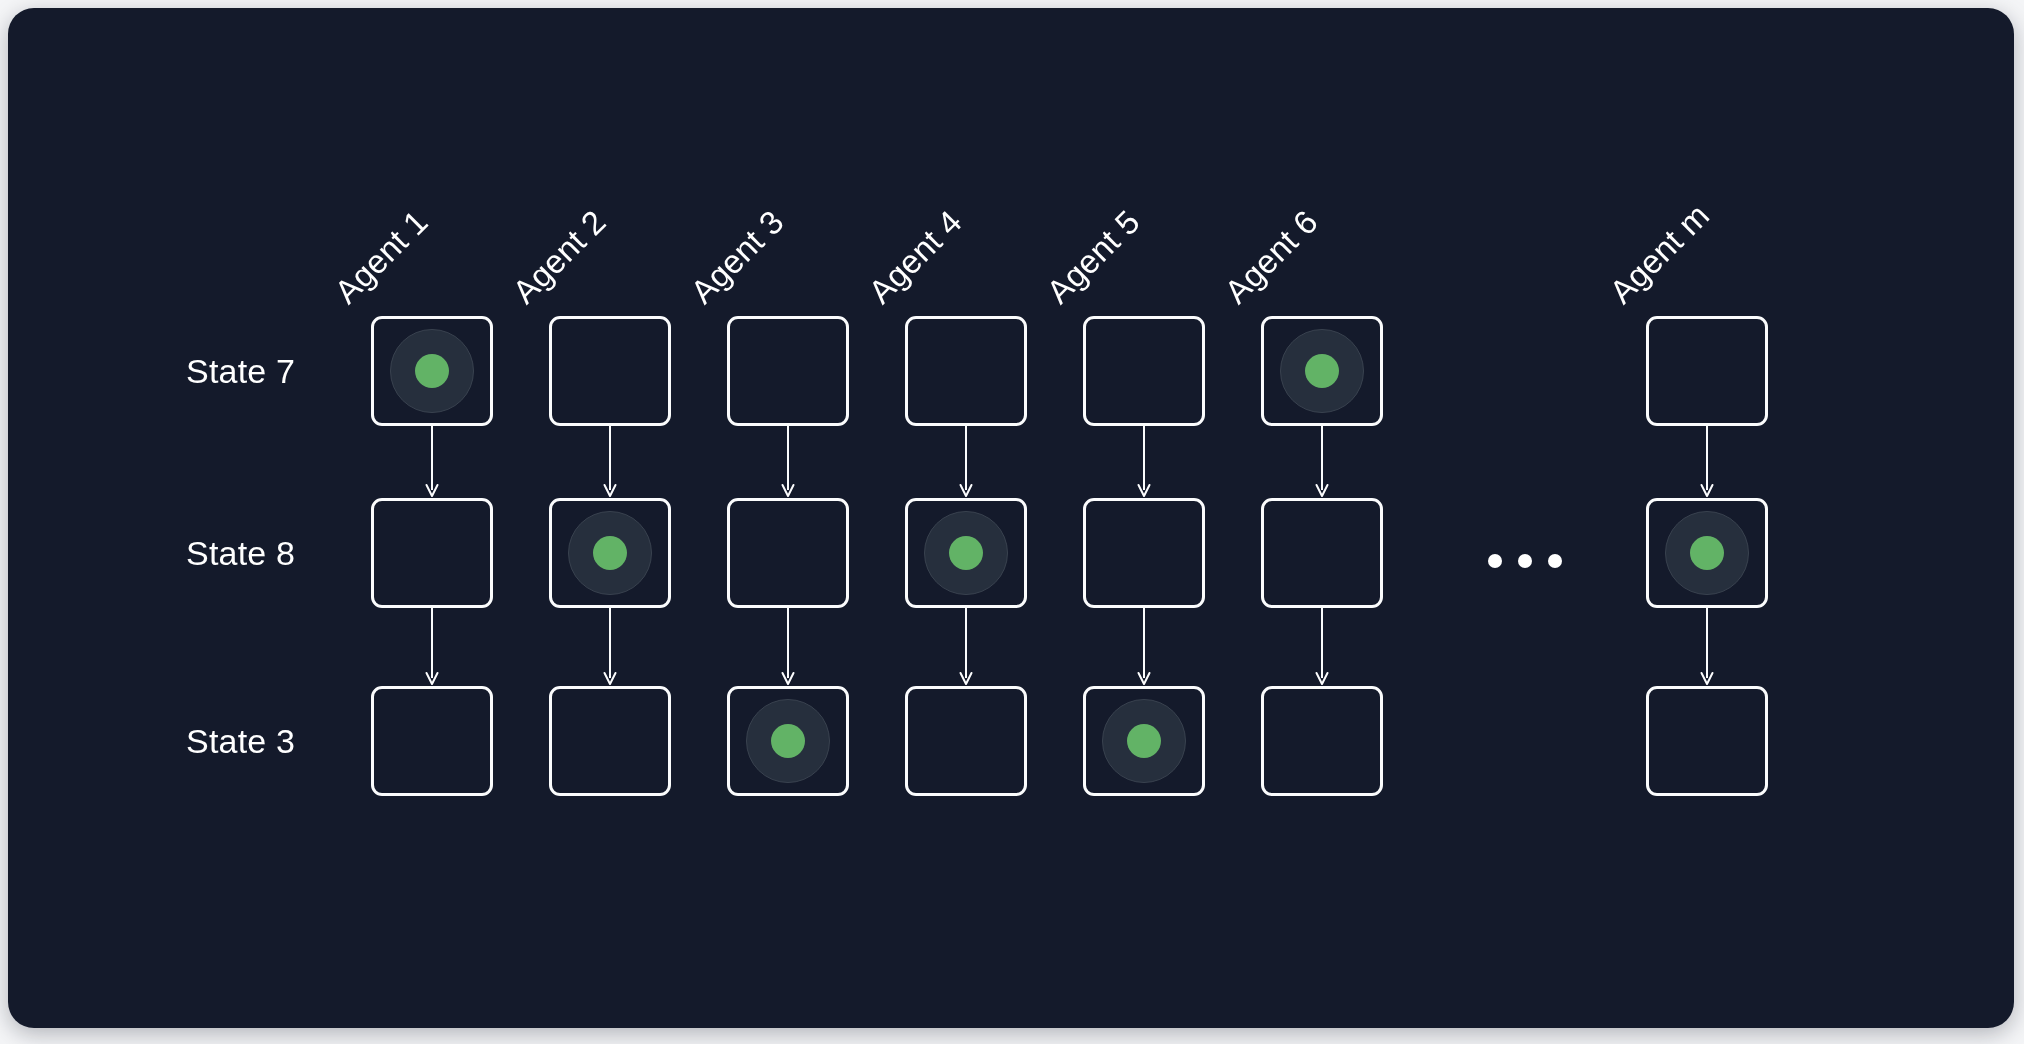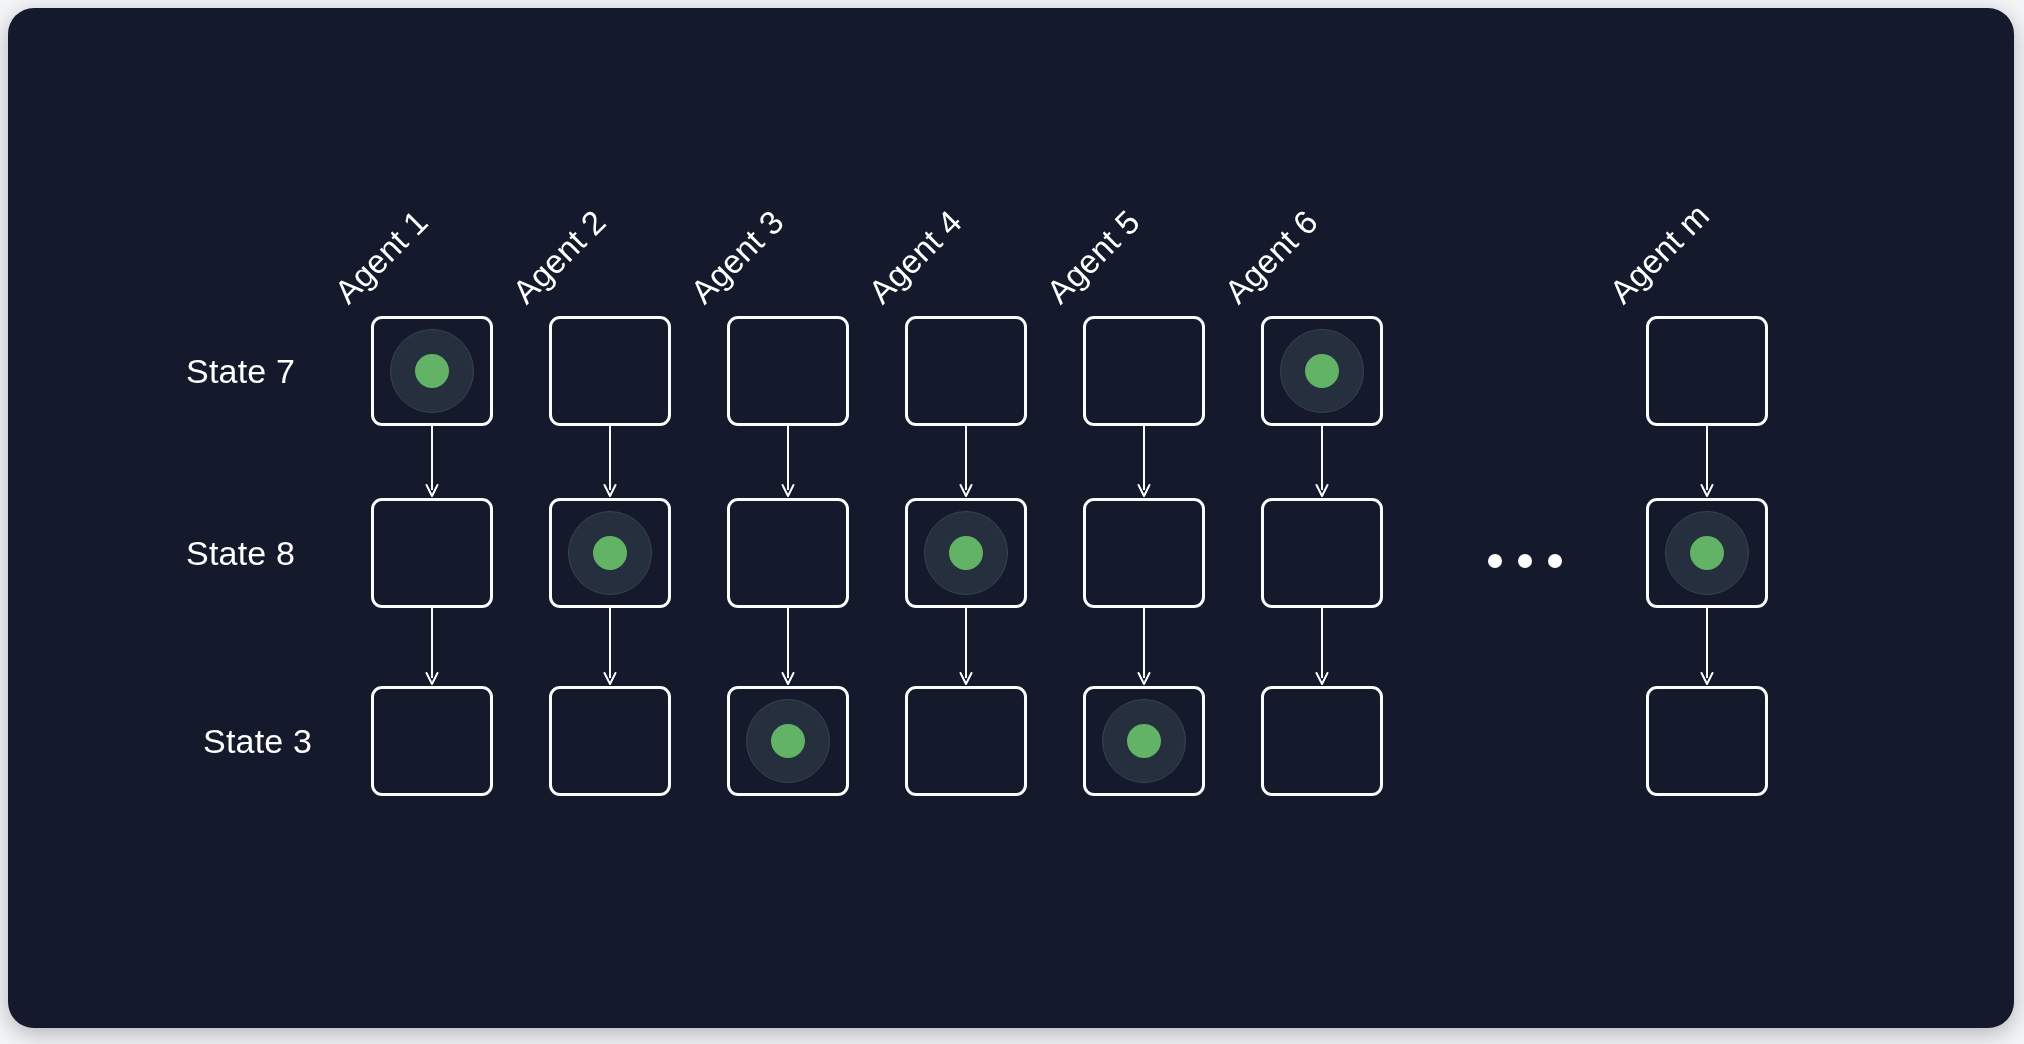--- a/index.html
+++ b/index.html
@@ -161,21 +161,21 @@
           <div class="cell-dot"></div>
         </div>
       </div>
       <div class="cell" style="left: 1075px; top: 490px;"></div>
       <div class="cell" style="left: 1253px; top: 490px;"></div>
       <div class="cell" style="left: 1638px; top: 490px;">
         <div class="cell-inner-ring">
           <div class="cell-dot"></div>
         </div>
       </div>
-      <div class="state-label" style="left: 195px; top: 716px; text-align: right;">State 3</div>
+      <div class="state-label" style="left: 178px; top: 716px; text-align: right;">State 3</div>
       <div class="cell" style="left: 363px; top: 678px;"></div>
       <div class="cell" style="left: 541px; top: 678px;"></div>
       <div class="cell" style="left: 719px; top: 678px;">
         <div class="cell-inner-ring">
           <div class="cell-dot"></div>
         </div>
       </div>
       <div class="cell" style="left: 897px; top: 678px;"></div>
       <div class="cell" style="left: 1075px; top: 678px;">
         <div class="cell-inner-ring">

